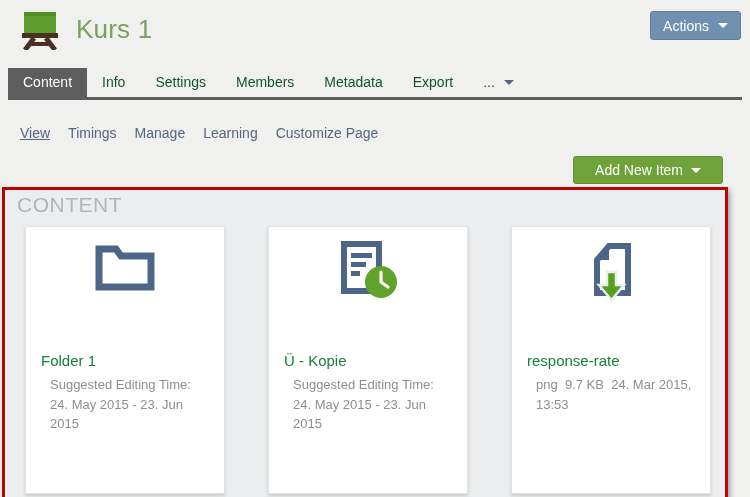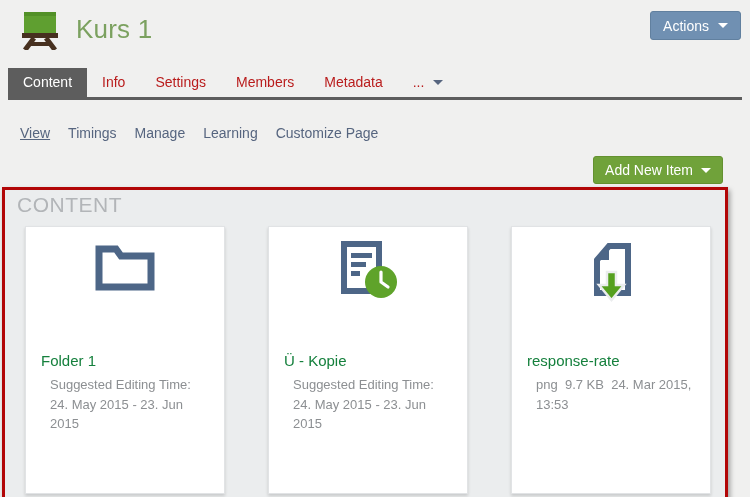--- a/index.html
+++ b/index.html
@@ -12,32 +12,32 @@
   .course-icon { width: 38px; height: 38px; flex: 0 0 auto; }
   .page-title { margin-left: 17px; font-size: 26px; font-weight: normal; color: #7ba15f; letter-spacing: 0.2px; }
   .actions-btn { position: absolute; top: 11px; right: 9px; height: 29px; padding: 12px 12px;
     background: #7090b2; border: 1px solid #61809f; border-radius: 3px; color: #fff;
     font-size: 14px; display: flex; align-items: center; gap: 9px; cursor: pointer; }
   .caret-down { width: 0; height: 0; border-left: 5px solid transparent; border-right: 5px solid transparent;
     border-top: 5px solid #fff; display: inline-block; }
 
   
   .tabbar { display: flex; margin: 20px 8px 0 8px; border-bottom: 3px solid #5d5d5d; align-items: flex-end; }
-  .tab { padding: 0 15px; line-height: 29px; font-size: 14px; color: #b91c1c; cursor: pointer; white-space: nowrap; }
+  .tab { padding: 0 15px; line-height: 29px; font-size: 14px; color: #14532d; cursor: pointer; white-space: nowrap; }
   .tab.active { background: #5d5d5d; color: #ffffff; }
   .tab .caret-down { border-top-color: #56657f; margin-left: 5px; position: relative; top: -2px; }
 
   
   .subtabs { display: flex; gap: 18px; margin: 25px 0 0 20px; }
   .subtab { font-size: 14px; color: #56657f; cursor: pointer; }
   .subtab.active { text-decoration: underline; }
 
   
   .toolbar-row { display: flex; justify-content: flex-end; margin: 15px 27px 0 0; }
-  .add-btn { height: 28px; padding: 0 11px; background: #70a23a; border: 1px solid #649130; border-radius: 3px;
+  .add-btn { height: 28px; padding: 0 21px; background: #70a23a; border: 1px solid #649130; border-radius: 3px;
     color: #fff; font-size: 14px; display: flex; align-items: center; gap: 8px; cursor: pointer; }
 
   
   .red-box { margin: 3px 22px 0 2px; height: 316px; border: 3px solid #b20607; background: #ebedee;
     box-shadow: 2px 3px 5px rgba(0,0,0,0.35); }
   .content-heading { margin: 3px 0 0 12px; font-size: 21px; color: #b2b5b8; font-weight: normal; letter-spacing: 0.5px; }
 
   
   .cards { display: flex; gap: 43px; margin: 9px 0 0 20px; }
   .card { width: 200px; height: 268px; background: #ffffff; border: 1px solid #e1e3e5;
@@ -68,20 +68,21 @@
       <span class="caret-down"></span>
     </button>
   </div>
 
   <div class="tabbar">
     <span class="tab active">Content</span>
     <span class="tab">Info</span>
     <span class="tab">Settings</span>
     <span class="tab">Members</span>
     <span class="tab">Metadata</span>
+    <span class="tab">Export</span>
     <span class="tab">
       <span>...</span>
       <span class="caret-down"></span>
     </span>
   </div>
 
   <div class="subtabs">
     <span class="subtab active">View</span>
     <span class="subtab">Timings</span>
     <span class="subtab">Manage</span>

